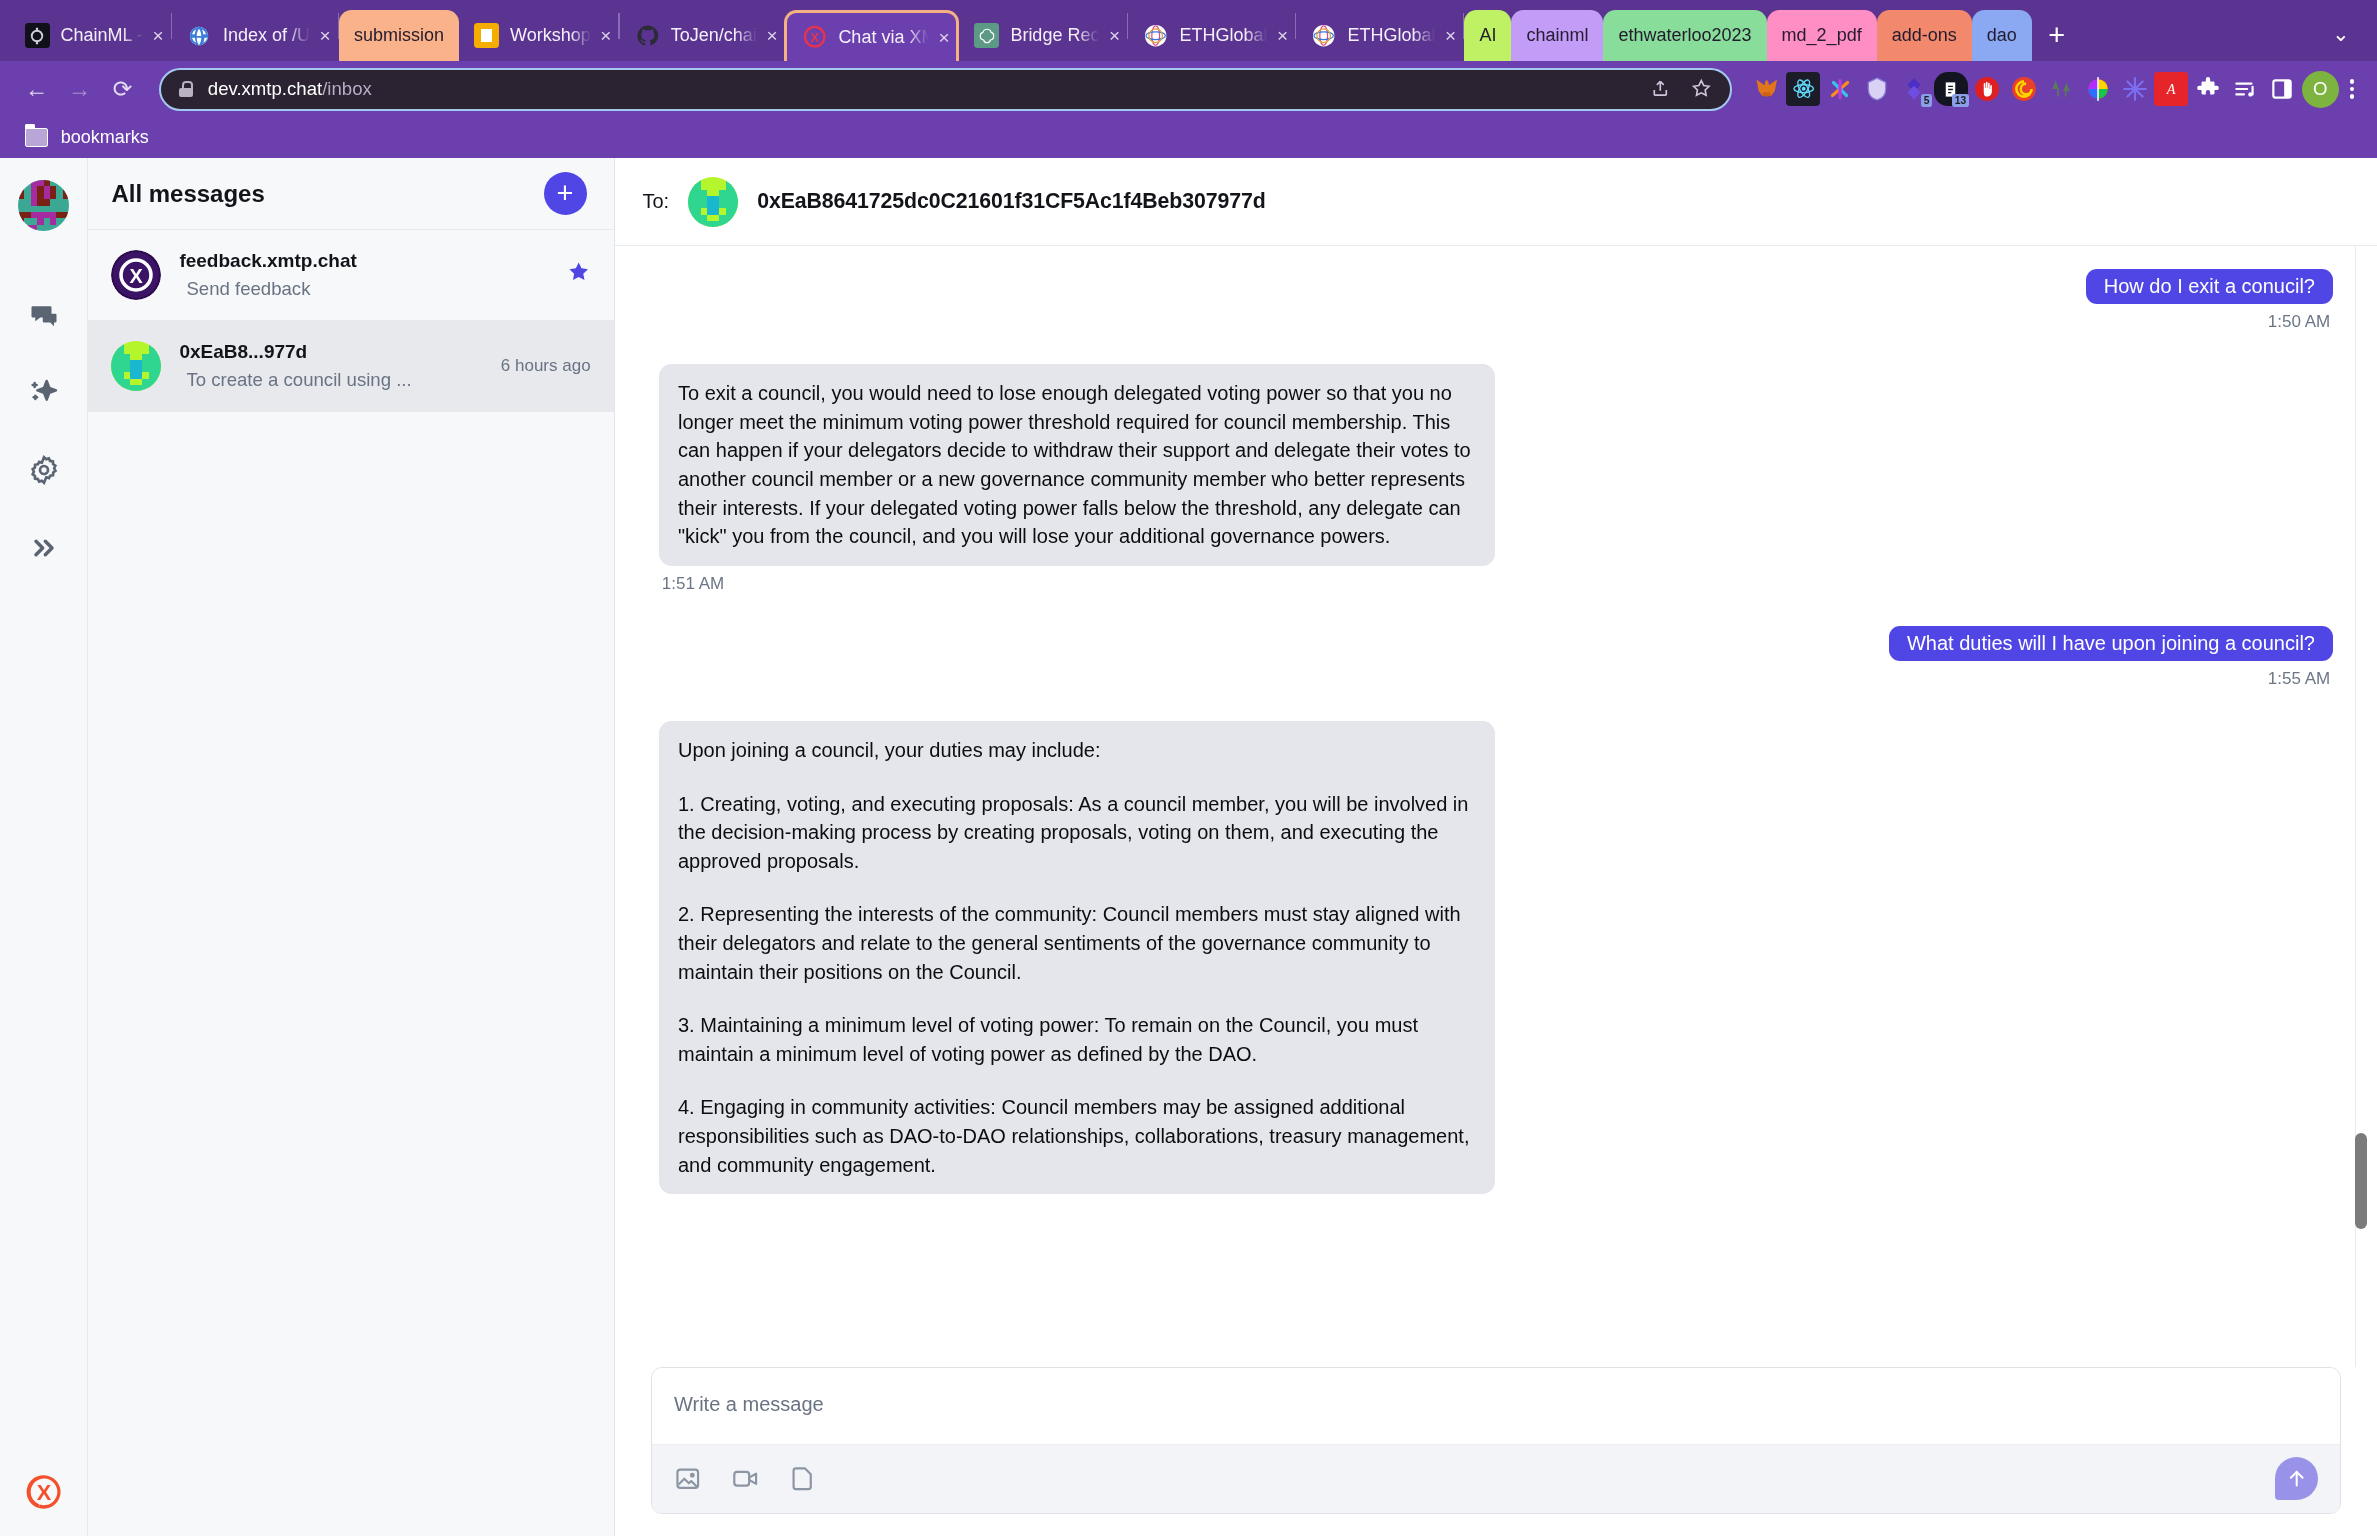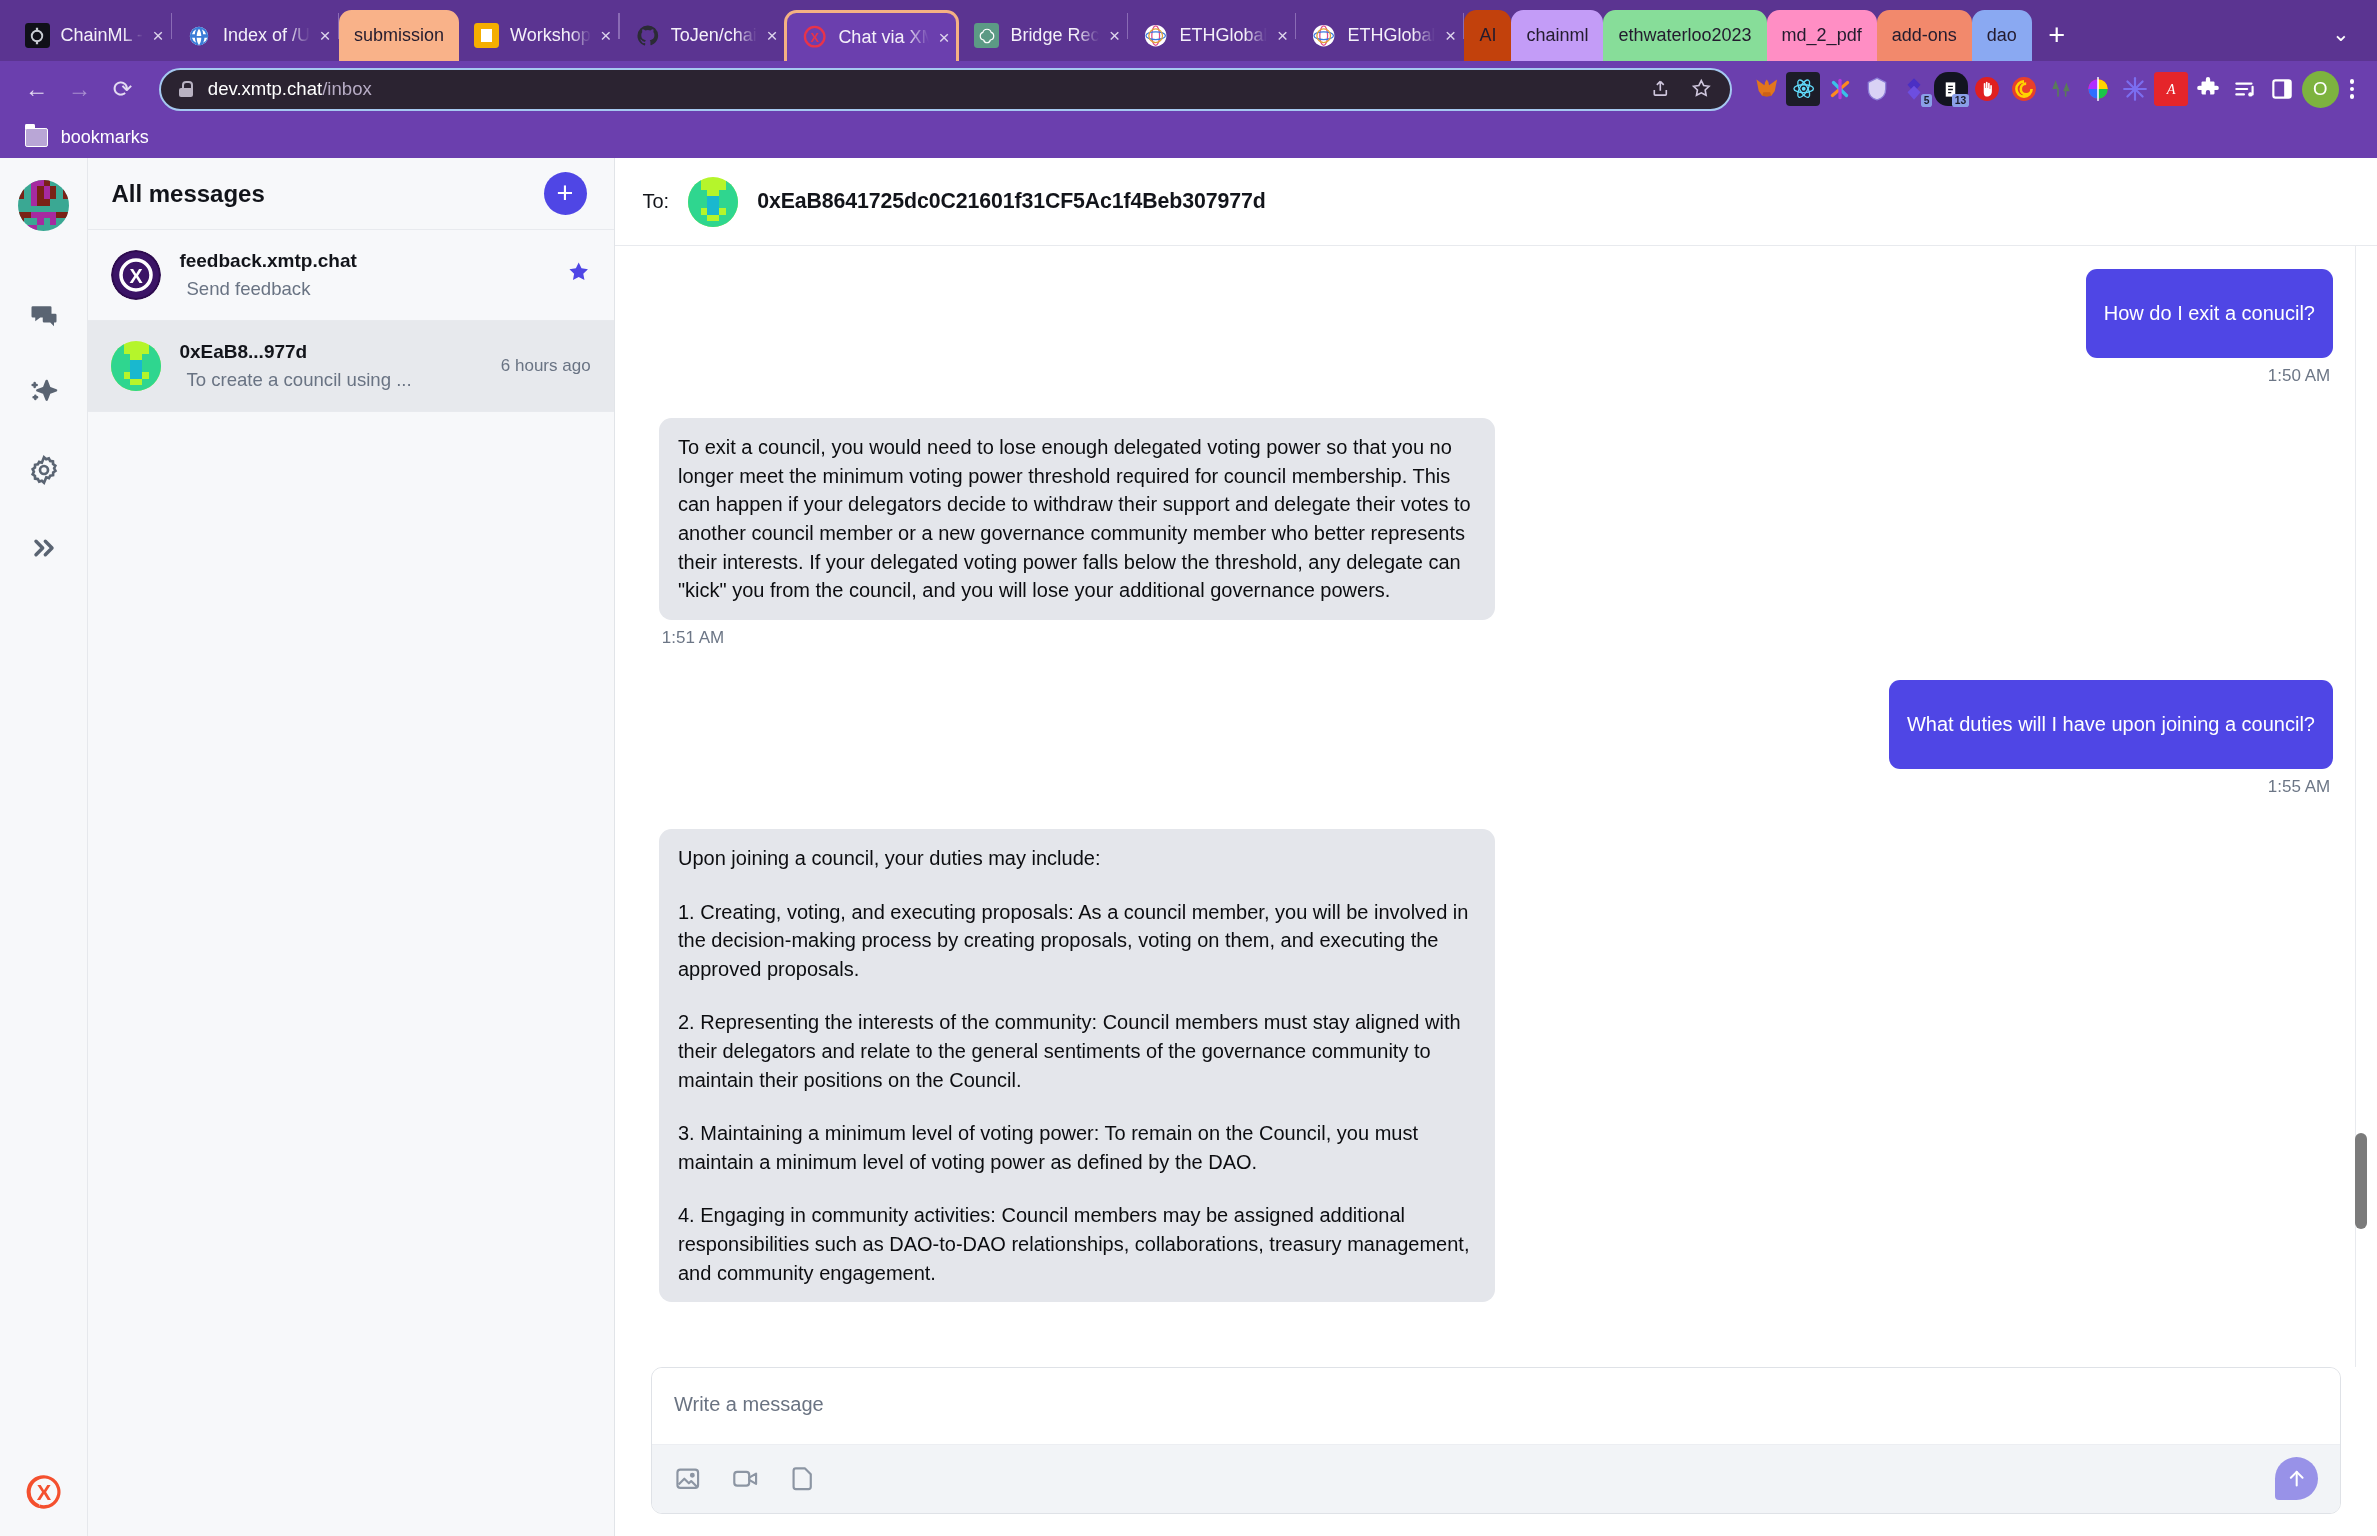--- a/index.html
+++ b/index.html
@@ -226,21 +226,21 @@
     flex: 1 1 auto; overflow: hidden; position: relative;
     padding: 23.4px 44px 0 44px;
   }
   .msg-row { display: flex; flex-direction: column; }
   .msg-row.out { align-items: flex-end; }
   .msg-row.in { align-items: flex-start; }
   .bubble {
     max-width: 836px; border-radius: 12.4px; padding: 15px 19px;
     font-size: 20px; line-height: 1.43;
   }
-  .bubble.out { background: #4f46e5; color: #ffffff; border-radius: 11px; padding: 30px 18px;}
+  .bubble.out { background: #4f46e5; color: #ffffff; border-radius: 11px; padding: 3px 18px;}
   .bubble.in  { background: #e4e6eb; color: #0c0d10; }
   .bubble.in p { margin: 0; }
   .bubble.in p + p { margin-top: 25px; }
   .msg-time { font-size: 17px; color: #6c7686; margin: 8.3px 2.8px 32px 2.8px; }
   .msg-row.in .msg-time { align-self: flex-start; }
 
   .scroll-track {
     position: absolute; right: 6.9px; top: 0; bottom: 0; width: 15px;
     border-left: 1.4px solid #e8eaee;
   }
@@ -372,21 +372,21 @@
               <ellipse cx="12" cy="12" rx="4" ry="10" fill="none" stroke="#e04a8a" stroke-width="1.3"></ellipse>
               <ellipse cx="12" cy="12" rx="10" ry="4" fill="none" stroke="#3a7ae0" stroke-width="1.3"></ellipse>
               <ellipse cx="12" cy="12" rx="7" ry="7" fill="none" stroke="#e0a23a" stroke-width="1.3"></ellipse>
             </svg>
         </span>
         <span class="tab-title">ETHGlobal</span>
         <span class="tab-close">×</span>
       </div>
       <div class="tab-sep"></div>
 
-      <div class="pinned-tab" style="background:#c2410c;">
+      <div class="pinned-tab" style="background:#bef264;">
         <span>AI</span>
       </div>
       <div class="pinned-tab" style="background:#c39cf7;">
         <span>chainml</span>
       </div>
       <div class="pinned-tab" style="background:#87dd99;">
         <span>ethwaterloo2023</span>
       </div>
       <div class="pinned-tab" style="background:#ff8ec4;">
         <span>md_2_pdf</span>

